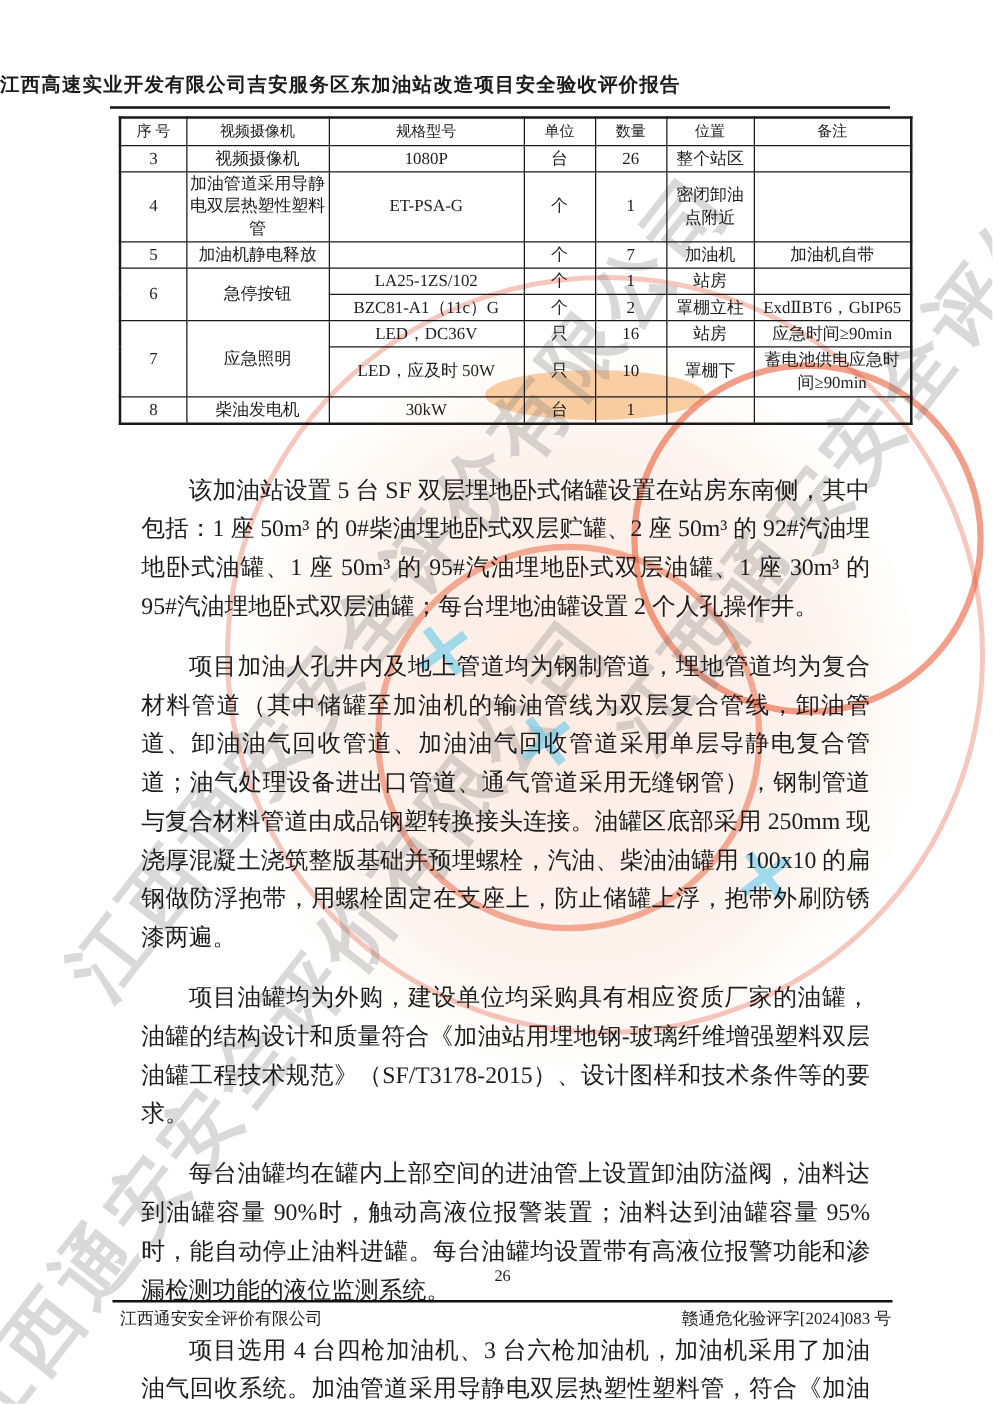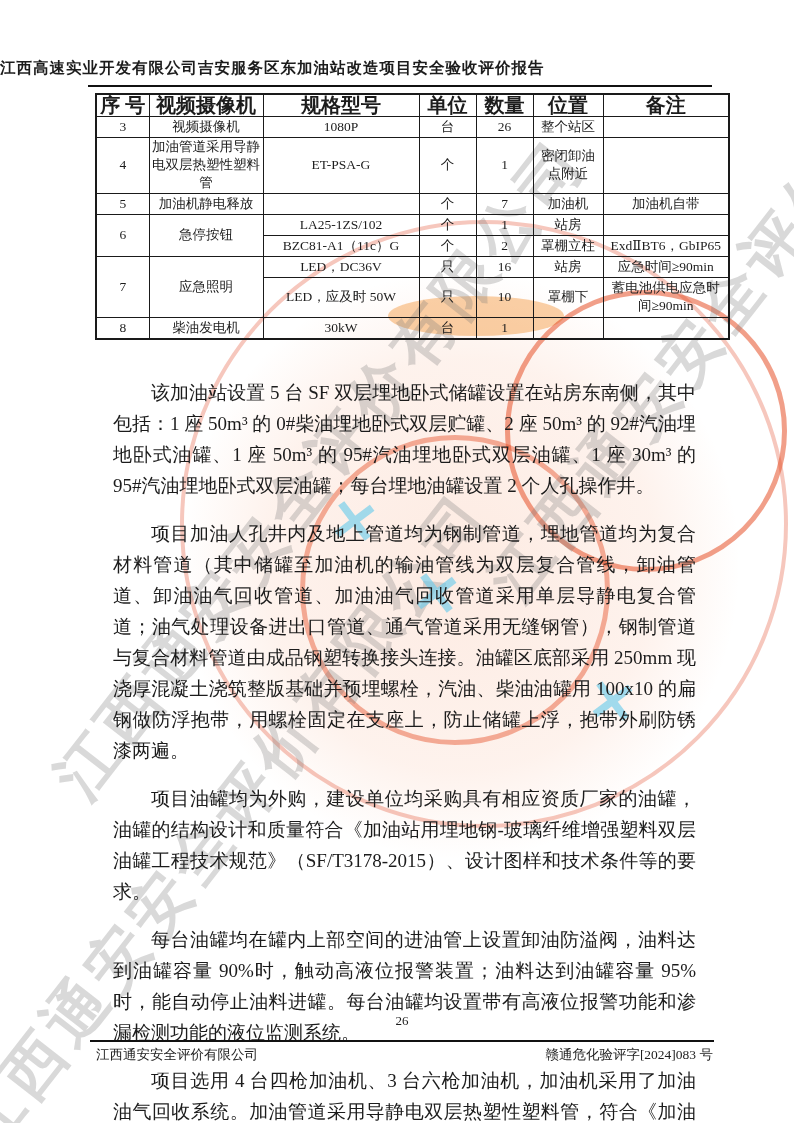--- a/index.html
+++ b/index.html
@@ -57,21 +57,21 @@
   table.equip {
     position:absolute; left:95px; top:93px; width:633px;
     border-collapse:collapse; table-layout:fixed;
     font-size:13.5px; line-height:18px;
   }
   table.equip th, table.equip td {
     border:1px solid #1a1a1a; text-align:center; vertical-align:middle;
     padding:0 2px; overflow:hidden;
   }
   table.equip { border:2px solid #1a1a1a; }
-  table.equip th { font-weight:bold; font-size:20px; }
+  table.equip th { font-weight:normal; font-size:12px; }
   tr.h22 { height:22px; } tr.h21 { height:21px; }
   tr.h56 { height:56px; } tr.h40 { height:40px;margin-left:11px; }
   
   .body-text {
     position:absolute; left:96px; top:360px; width:617px;
     font-size:19px; line-height:31px; text-align:justify;
   }
   .body-text p { margin:17px; text-indent:2em; }
   
   .page-number {

